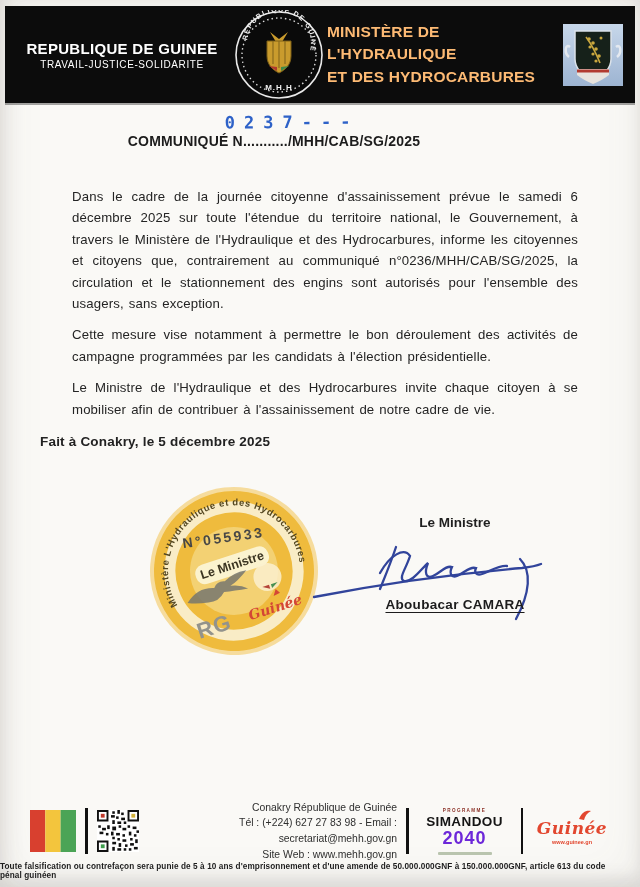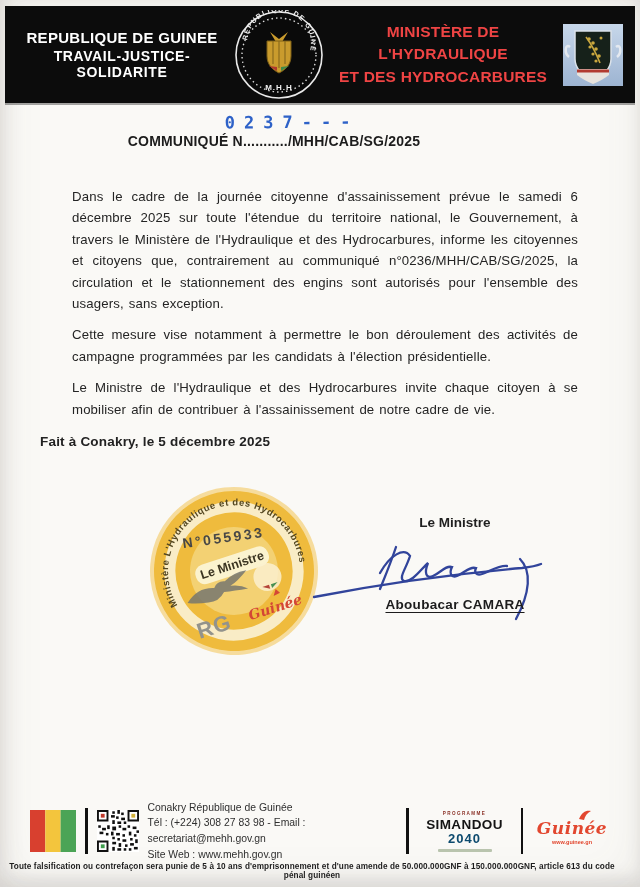--- a/index.html
+++ b/index.html
@@ -12,23 +12,23 @@
   }
 
   
   .banner {
     position:absolute; left:5px; top:6px; width:630px; height:97px;
     background:#0c0c0c; display:flex; align-items:center; padding:0 8px;
     box-shadow:0 2px 0 rgba(0,0,0,.35);
   }
   .banner-left { width:218px; text-align:center; color:#fff; }
   .banner-left .l1 { font-size:15px; font-weight:800; letter-spacing:.3px; }
-  .banner-left .l2 { font-size:14px; font-weight:700; letter-spacing:.6px; margin-top:2px; }
+  .banner-left .l2 { font-size:10px; font-weight:400; letter-spacing:.6px; margin-top:2px; }
   .seal-wrap { width:96px; display:flex; justify-content:center; }
-  .banner-right { flex:1; text-align:center; color:#ef4444; }
+  .banner-right { flex:1; text-align:left; color:#fdba74; }
   .banner-right .l1, .banner-right .l2 { font-size:15.5px; font-weight:800; letter-spacing:.2px; line-height:1.45; }
   .coat-wrap { width:68px; display:flex; justify-content:center; }
 
   
   .ref { position:absolute; left:0; top:112px; width:572px; text-align:center; }
   .handnum {
     font-family:"DejaVu Sans Mono", monospace;
     color:#2e62c8; font-size:17px; font-weight:700; letter-spacing:9px;
     transform:translateX(6px) rotate(-.5deg);
   }
@@ -52,32 +52,32 @@
   .sig-title { font-size:13.5px; font-weight:800; color:#1f1f1f; }
   .sig-svg { position:absolute; left:-20px; top:16px; width:270px; height:95px; }
   .sig-name { position:absolute; left:20px; top:82px; width:210px; font-size:13.5px; font-weight:800; color:#1c1c1c;
     text-decoration:underline; text-underline-offset:3px; letter-spacing:.3px; }
 
   
   .footer { position:absolute; left:30px; top:804px; width:582px; height:54px; display:flex; align-items:center; gap:9px; }
   .vdiv { width:2.5px; height:46px; background:#111; flex:none; }
   .flag { flex:none; }
   .qr { flex:none; }
-  .f-center { flex:1; text-align:left; color:#2f2f2f; font-size:10.4px; line-height:1.5; }
+  .f-center { flex:1; text-align:right; color:#2f2f2f; font-size:10.4px; line-height:1.5; }
   .simandou { flex:none; width:94px; text-align:center; }
   .sim-prog { font-size:4.6px; font-weight:700; letter-spacing:1.4px; color:#8a2f25; }
   .sim-name { font-size:13.5px; font-weight:800; letter-spacing:.4px; color:#141414; margin-top:1px; }
-  .sim-year { font-size:13px; font-weight:800; letter-spacing:1px; color:#0c4a6e; margin-top:-1px; }
+  .sim-year { font-size:18px; font-weight:800; letter-spacing:1px; color:#6d28d9; margin-top:-1px; }
   .sim-tag { width:54px; height:3px; margin:3px auto 0; background:#b9c4ae; filter:blur(.6px); border-radius:1px; }
   .guinee { flex:none; width:80px; text-align:center; position:relative; }
   .guinee-name { font-family:"DejaVu Serif", serif; font-style:italic; font-weight:700; font-size:17px; color:#e2472f; letter-spacing:.5px; }
   .guinee-bird { position:absolute; top:-9px; left:46px; width:14px; height:12px; }
   .guinee-url { font-size:5.5px; color:#e2472f; font-weight:700; margin-top:1px; }
 
-  .legal { position:absolute; left:0; top:862px; width:624px; text-align:center;
+  .legal { position:absolute; left:0; top:862px; width:624px; text-align:left;
     font-size:8.2px; font-weight:700; color:#1d1d1d; letter-spacing:.1px; }
 
   
 </style>
 </head>
 <body>
 
 <div class="page">
 
   <header class="banner">
@@ -246,21 +246,21 @@
           <rect x="25" y="30" width="2" height="2"></rect>
           <rect x="29" y="29" width="3" height="2"></rect>
       </g>
       <rect x="3" y="3" width="3" height="3" fill="#c0392b"></rect>
       <rect x="27" y="3" width="3" height="3" fill="#d4b23a"></rect>
       <rect x="3" y="27" width="3" height="3" fill="#3f9e4d"></rect>
     </svg>
 
     <div class="f-center">
       <div>Conakry République de Guinée</div>
-      <div>Tél : (+224) 308 27 83 98 - Email : secretariat@mehh.gov.gn</div>
+      <div>Tél : (+224) 627 27 83 98 - Email : secretariat@mehh.gov.gn</div>
       <div>Site Web : www.mehh.gov.gn</div>
     </div>
 
     <div class="vdiv"></div>
 
     <div class="simandou">
       <div class="sim-prog">PROGRAMME</div>
       <div class="sim-name">SIMANDOU</div>
       <div class="sim-year">2040</div>
       <div class="sim-tag"></div>

